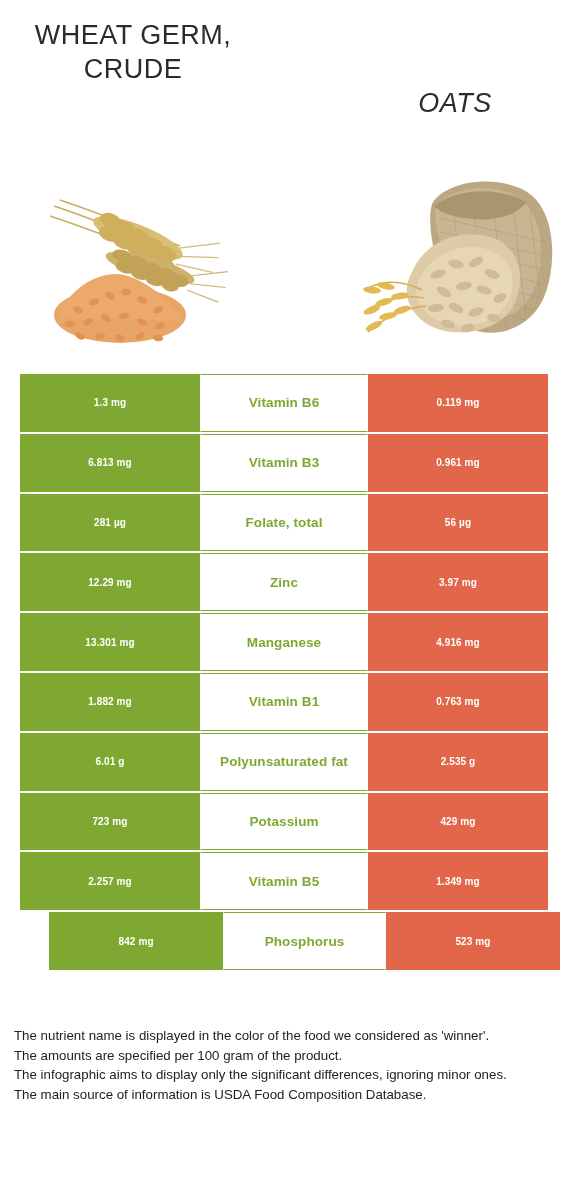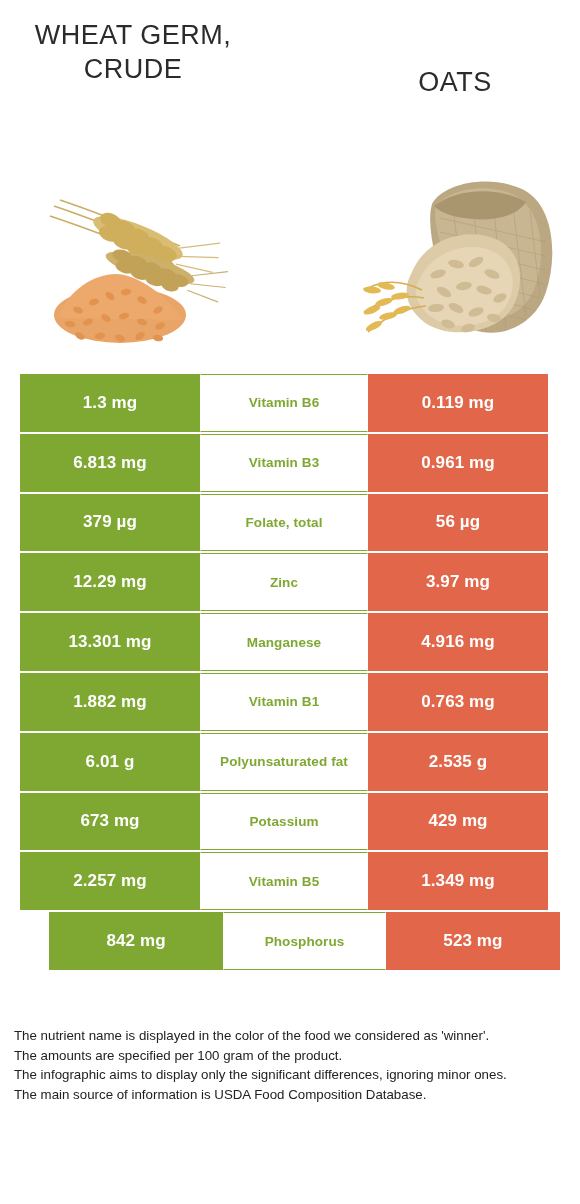--- a/index.html
+++ b/index.html
@@ -37,21 +37,22 @@
     text-transform: uppercase;
   }
   .title-left {
     left: 20px;
     width: 210px;
     margin-left: 8px;
   }
   .title-right {
     left: 350px;
     width: 210px;
-    top: 65px;
+    top: 86px;
+    font-style: italic;
   }
 
   
   .hero {
     position: absolute;
     top: 160px;
     left: 0;
     width: 580px;
     height: 214px;
   }
@@ -93,21 +94,21 @@
     margin-bottom: 2px;
     align-items: stretch;
   }
   .row:last-child { margin-bottom: 0; margin-left: 29px; }
 
   .cell {
     display: flex;
     align-items: center;
     justify-content: center;
     box-sizing: border-box;
-    font-size: 17px;
+    font-size: 10px;
     font-weight: bold;
     letter-spacing: 0.1px;
   }
   .cell-left {
     width: 180px;
     background: #7ea832;
     color: #ffffff;
   }
   .cell-mid {
     width: 168px;
@@ -293,21 +294,21 @@
       <div class="cell cell-left">1.3 mg</div>
       <div class="cell cell-mid">Vitamin B6</div>
       <div class="cell cell-right">0.119 mg</div>
     </div>
     <div class="row">
       <div class="cell cell-left">6.813 mg</div>
       <div class="cell cell-mid">Vitamin B3</div>
       <div class="cell cell-right">0.961 mg</div>
     </div>
     <div class="row">
-      <div class="cell cell-left">379 µg</div>
+      <div class="cell cell-left">281 µg</div>
       <div class="cell cell-mid">Folate, total</div>
       <div class="cell cell-right">56 µg</div>
     </div>
     <div class="row">
       <div class="cell cell-left">12.29 mg</div>
       <div class="cell cell-mid">Zinc</div>
       <div class="cell cell-right">3.97 mg</div>
     </div>
     <div class="row">
       <div class="cell cell-left">13.301 mg</div>
@@ -318,21 +319,21 @@
       <div class="cell cell-left">1.882 mg</div>
       <div class="cell cell-mid">Vitamin B1</div>
       <div class="cell cell-right">0.763 mg</div>
     </div>
     <div class="row">
       <div class="cell cell-left">6.01 g</div>
       <div class="cell cell-mid">Polyunsaturated fat</div>
       <div class="cell cell-right">2.535 g</div>
     </div>
     <div class="row">
-      <div class="cell cell-left">673 mg</div>
+      <div class="cell cell-left">723 mg</div>
       <div class="cell cell-mid">Potassium</div>
       <div class="cell cell-right">429 mg</div>
     </div>
     <div class="row">
       <div class="cell cell-left">2.257 mg</div>
       <div class="cell cell-mid">Vitamin B5</div>
       <div class="cell cell-right">1.349 mg</div>
     </div>
     <div class="row">
       <div class="cell cell-left">842 mg</div>

